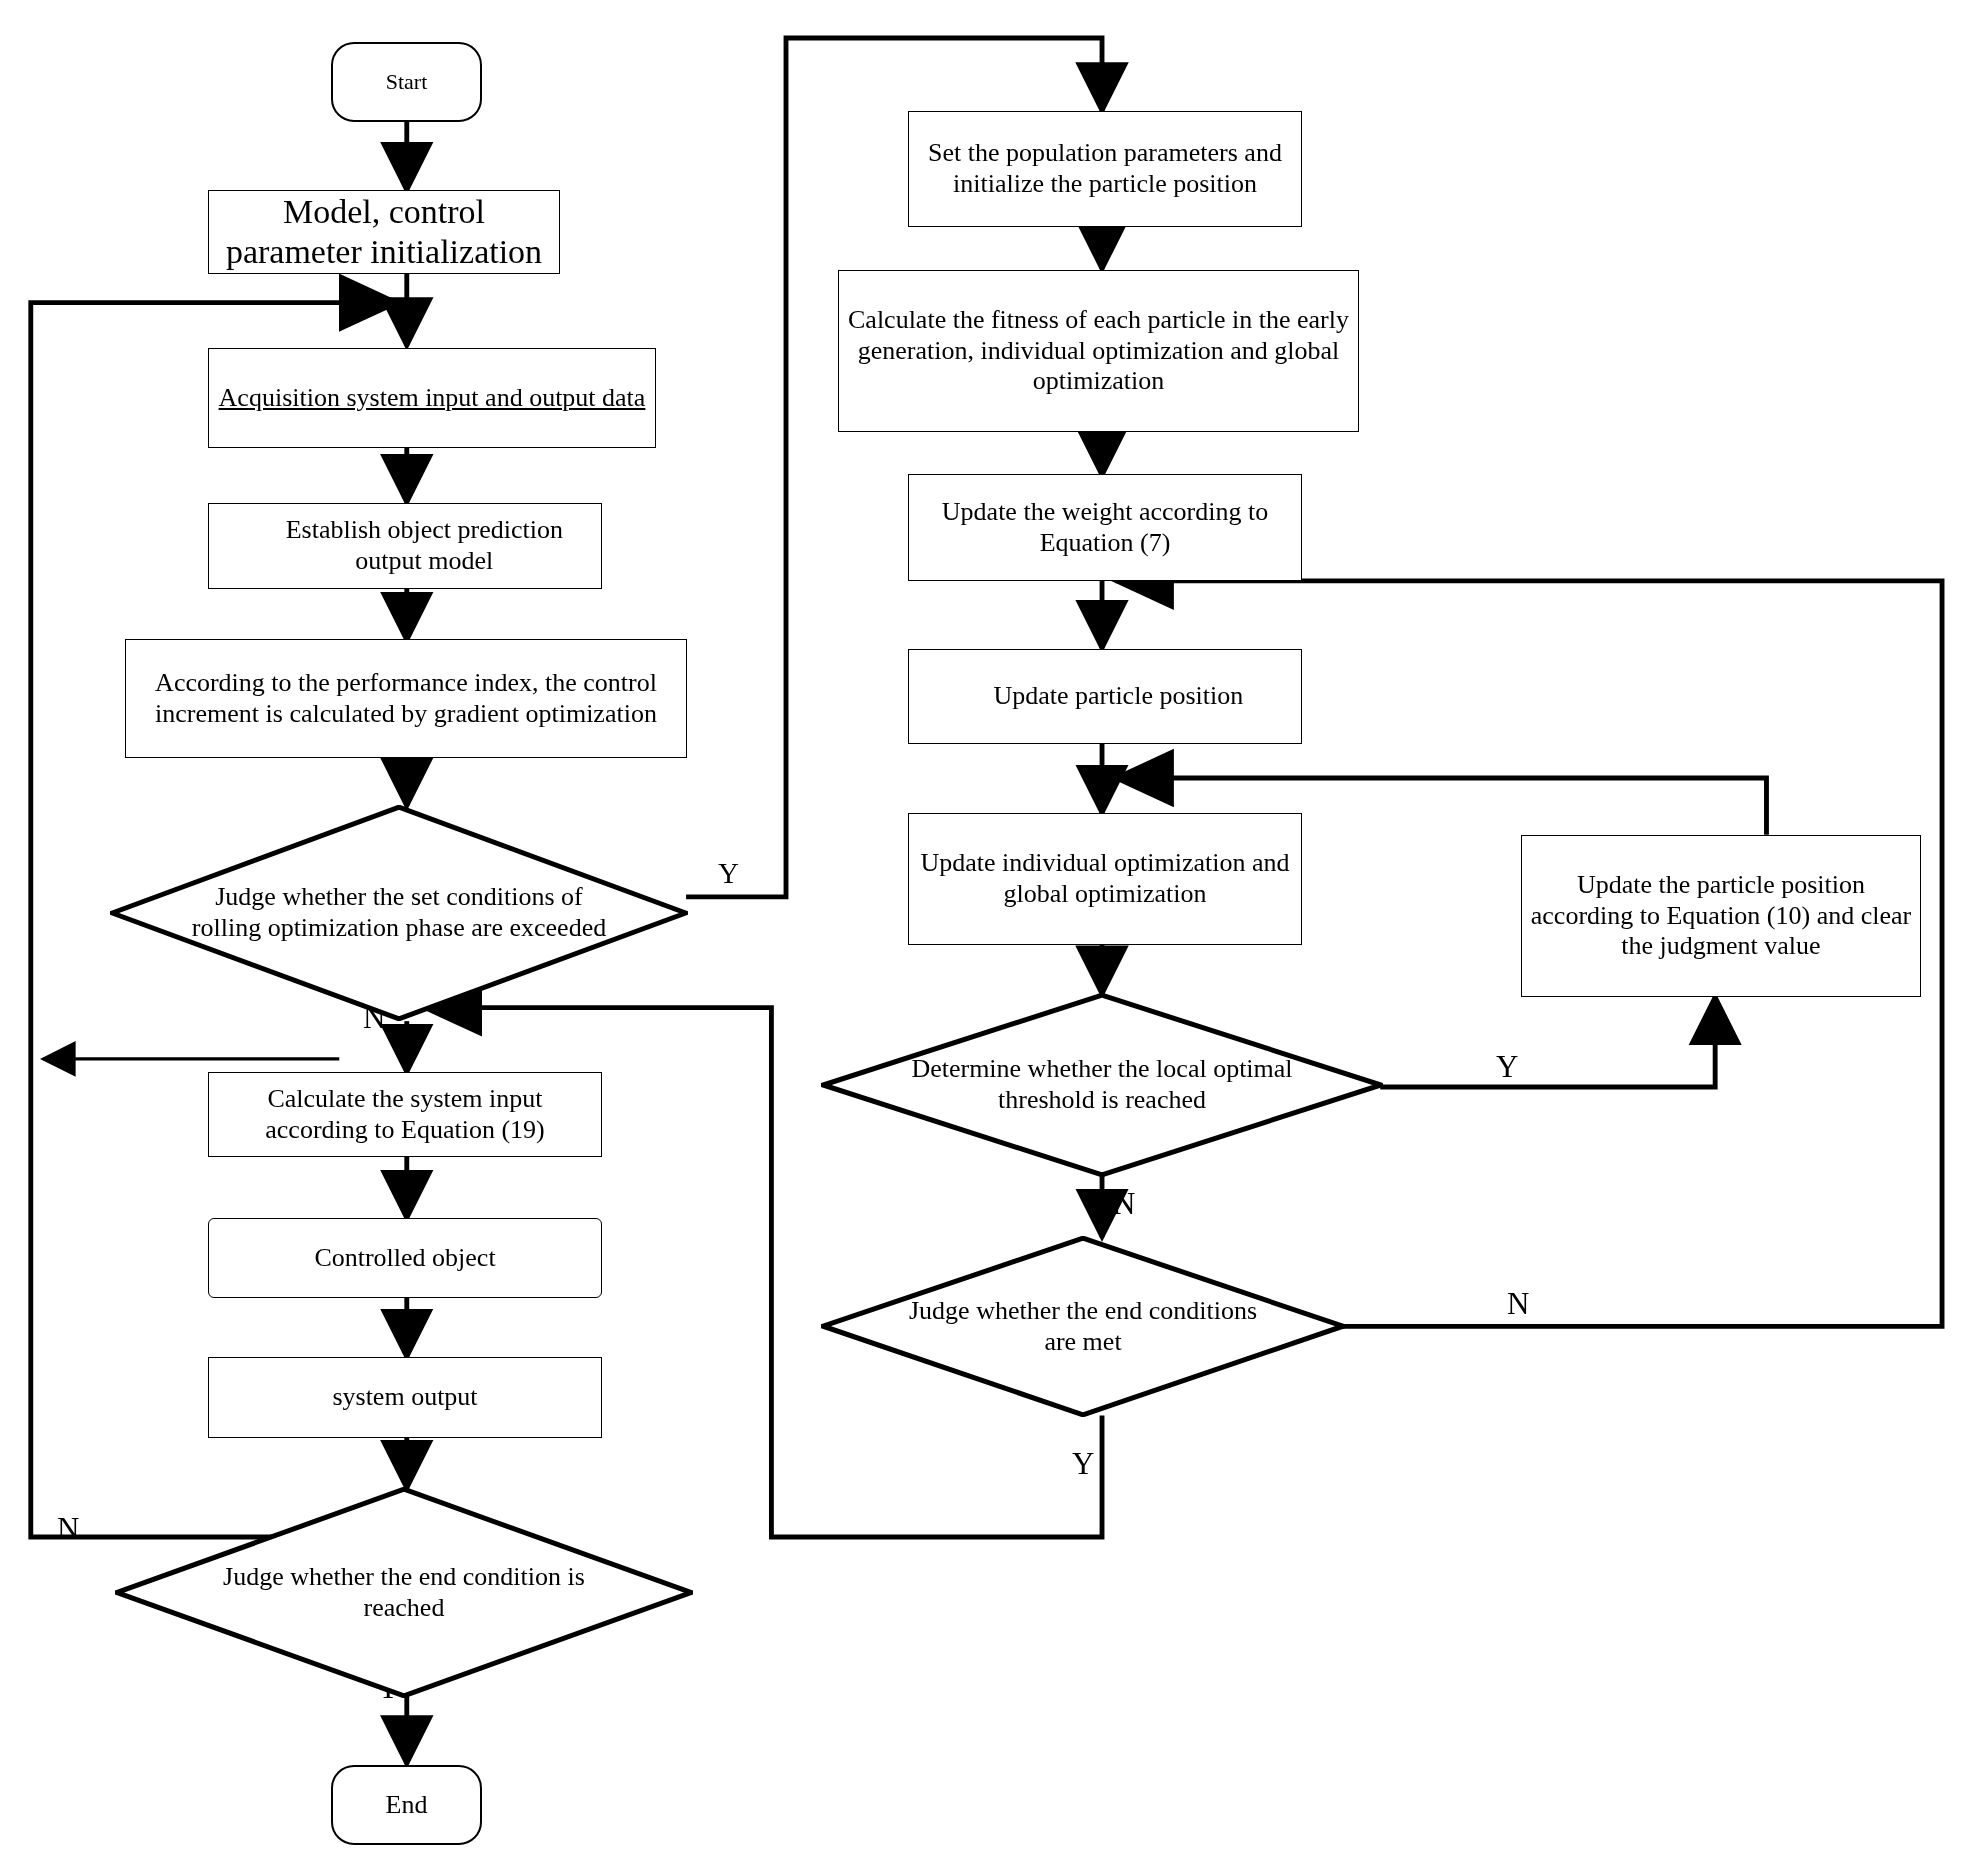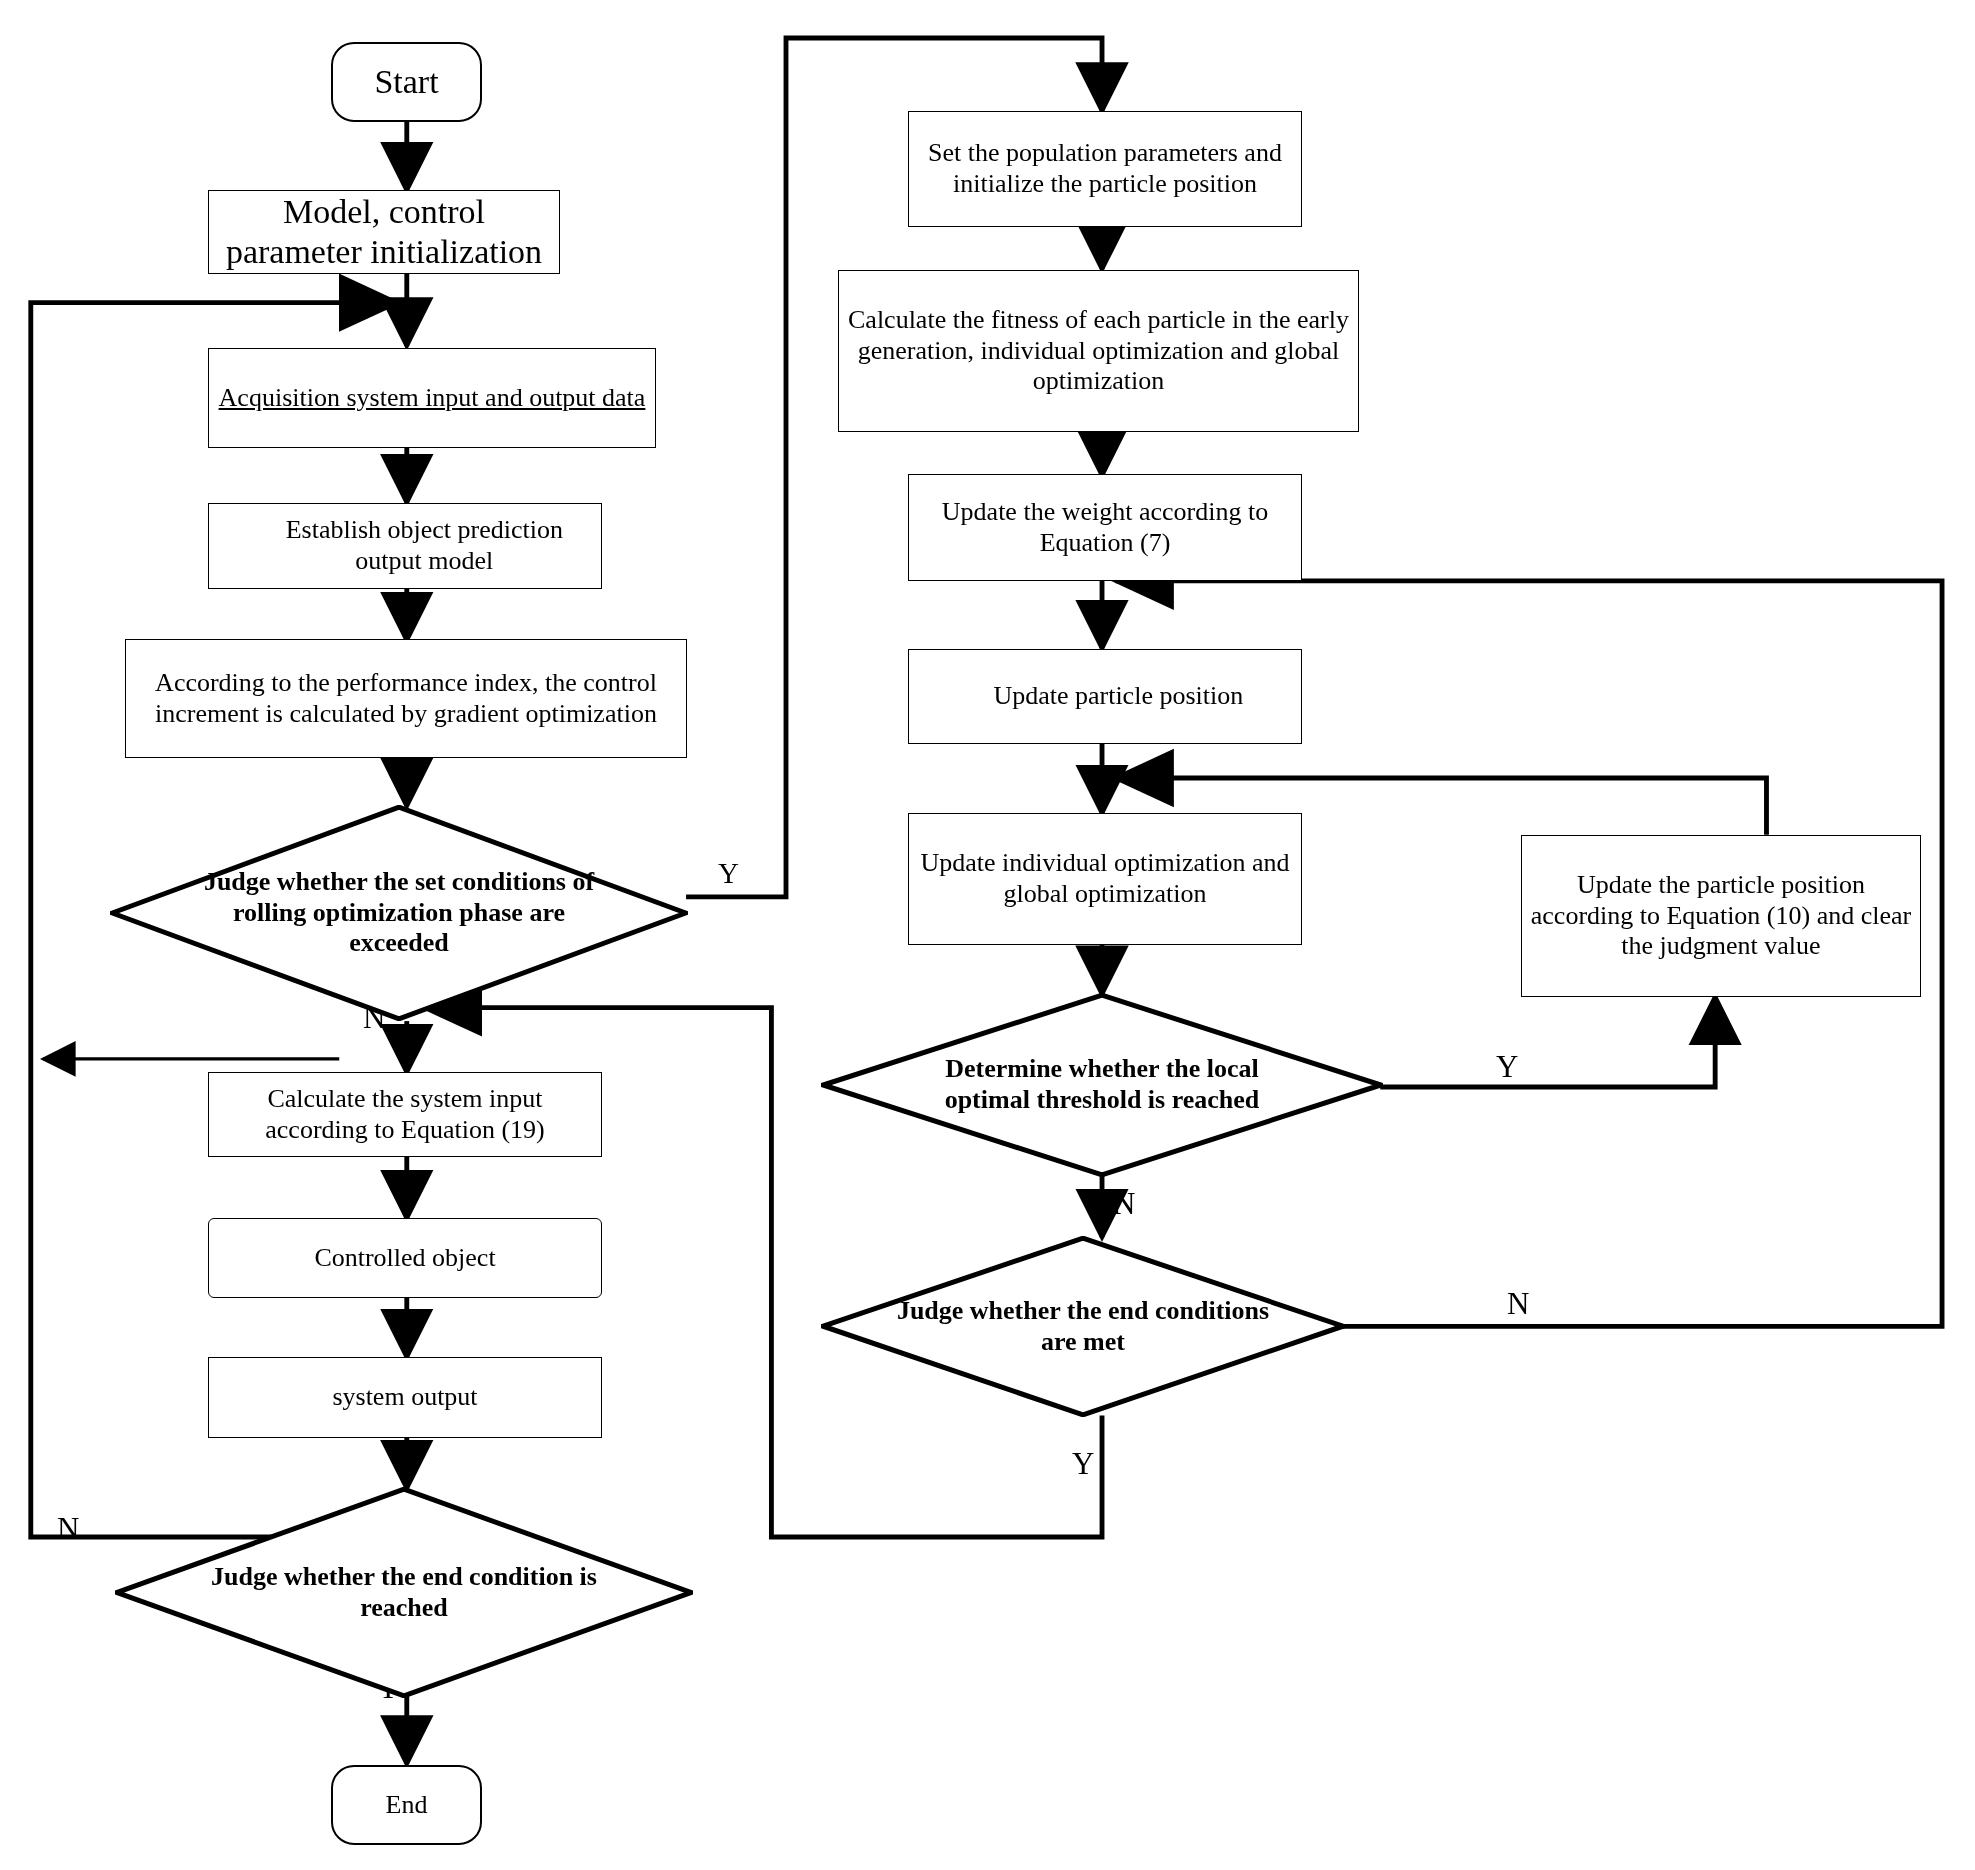--- a/index.html
+++ b/index.html
@@ -38,21 +38,20 @@
     padding: 3.2px 5.4px;
   }
   .term {
     border: 2.2px solid #000000;
     border-radius: 23px;
     background: #ffffff;
   }
   .decision {
     background: transparent;
     border: none;
-    font-weight: bold;
   }
   .decision .dtext {
     position: relative;
     z-index: 3;
     width: 72%;
     text-align: center;
   }
   .decision svg {
     position: absolute;
     left: 0; top: 0;
@@ -123,21 +122,21 @@
       <path d="M2485,2455 L3595,2455 L3595,1075 L2065,1075" marker-end="url(#ahs)"></path>
 
       <path d="M2040,2620 L2040,2845 L1428,2845 L1428,1865 L785,1865" marker-end="url(#ahs)"></path>
     </g>
 
     <g stroke="#000000" fill="none" stroke-width="6">
       <path d="M628,1960 L80,1960" marker-end="url(#ah)"></path>
     </g>
   </svg>
 
-  <div class="node term" style="left:331px; top:42px; width:151px; height:80px; font-size:34px;">
+  <div class="node term" style="left:331px; top:42px; width:151px; height:80px; font-size:22px;">
     <span>Start</span>
   </div>
 
   <div class="node proc" style="left:208px; top:190px; width:352px; height:84px; font-size:34px;">
     <span>Model, control parameter initialization</span>
   </div>
 
   <div class="node proc" style="left:208px; top:348px; width:448px; height:100px; font-size:26px;text-decoration:underline;">
     <span>Acquisition system input and output data</span>
   </div>

